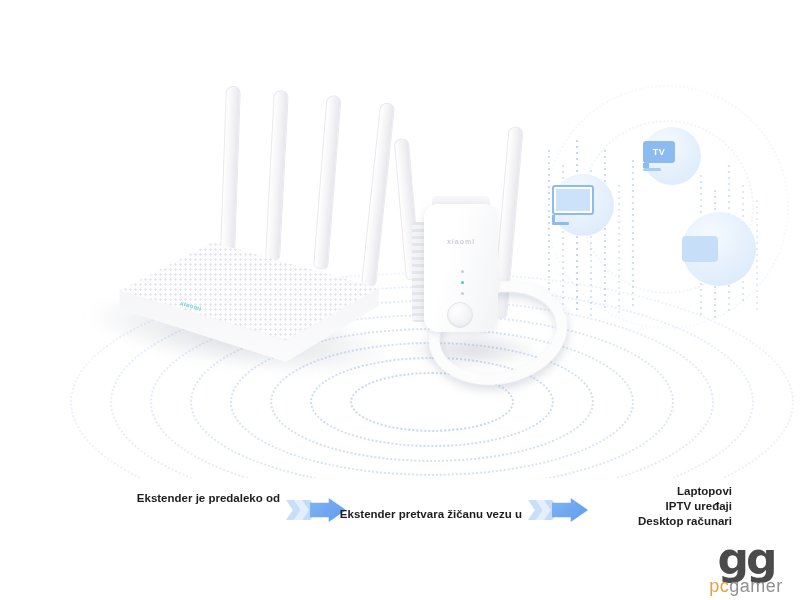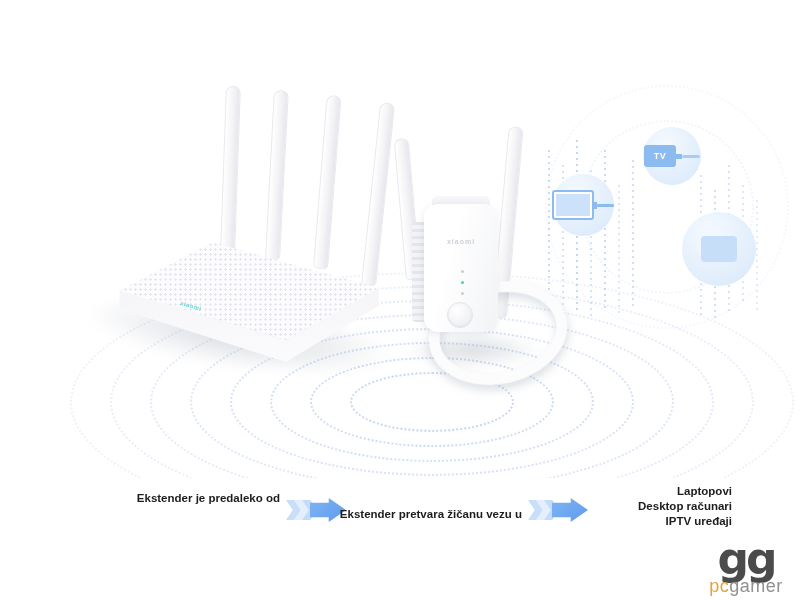--- a/index.html
+++ b/index.html
@@ -48,21 +48,21 @@
   .ext-brand{position:absolute;left:0;top:34px;width:74px;text-align:center;
        font-size:7px;font-weight:700;color:#cdd0d6;letter-spacing:1px;}
   .led{position:absolute;left:37px;width:3px;height:3px;border-radius:50%;}
   .ext-btn{position:absolute;left:23px;top:98px;width:24px;height:24px;border-radius:50%;
        border:1px solid #e4e5ea;background:radial-gradient(circle at 35% 30%,#ffffff,#e9eaef);
        box-shadow:inset 0 -1px 2px rgba(0,0,0,.06);}
 
   
   .dev-circle{position:absolute;border-radius:50%;
        background:radial-gradient(circle at 38% 30%,#f2f8fe 10%,#ddebfb 80%);
-       display:flex;align-items:center;justify-content:center;}
+       display:flex;flex-direction:column;align-items:flex-start;justify-content:center;}
   .tv-screen{width:32px;height:22px;background:#8cbbf0;border-radius:3px;
        display:flex;align-items:center;justify-content:center;
        color:#fff;font-size:9px;font-weight:700;letter-spacing:.5px;}
   .tv-stand{width:6px;height:5px;background:#8cbbf0;}
   .tv-base{width:18px;height:3px;background:#a9ccf4;border-radius:2px;}
   .mon-screen{width:38px;height:26px;border:2px solid #8cbbf0;border-radius:3px;
        background:#cce2fa;box-shadow:inset 0 0 0 2px #fff;}
   .mon-stand{width:3px;height:7px;background:#8cbbf0;}
   .mon-base{width:17px;height:3px;background:#8cbbf0;border-radius:1px;}
   .tab-rect{width:36px;height:26px;background:#c6def8;border-radius:4px;}
@@ -179,22 +179,22 @@
 
   <div class="flow-arrow" style="left:528px;top:498px;">
     <div class="chev c1"></div>
     <div class="chev c2"></div>
     <div class="chev c3"></div>
     <div class="ahead"></div>
   </div>
 
   <div class="caption left" style="left:592px;top:484px;width:140px;">
     <div>Laptopovi</div>
+    <div>IPTV uređaji</div>
     <div>Desktop računari</div>
-    <div>IPTV uređaji</div>
   </div>
 
   <div class="wm">
     <div class="wm-gg">gg</div>
     <div class="wm-sub"><span class="wm-pc">pc</span><span class="wm-gamer">gamer</span></div>
   </div>
 
 </div>
 
 </body></html>

